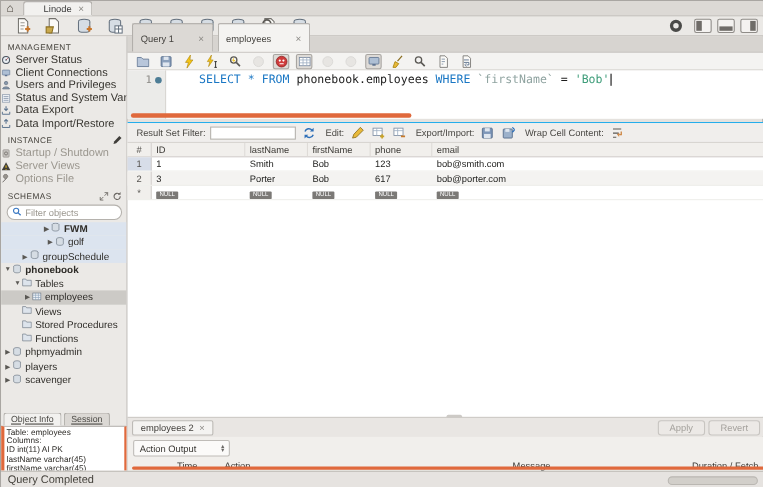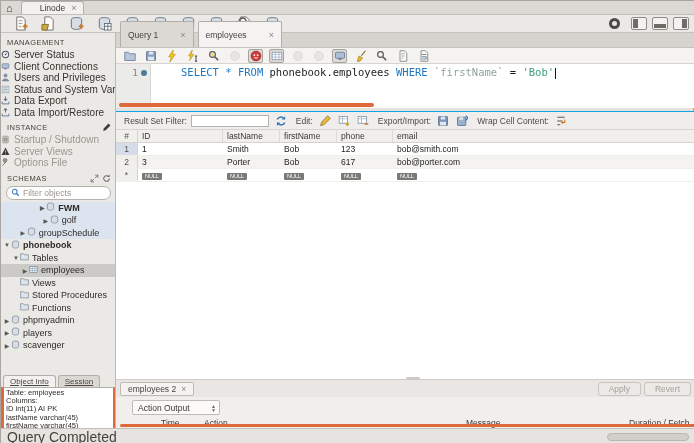--- a/index.html
+++ b/index.html
@@ -130,33 +130,33 @@
   .splitdot { position:absolute; left:50%; top:-3px; width:14px; height:3px;
     border-radius:2px; background:#cdcac6; }
   .rtab { font-size:8.5px; color:#44423e; background:#f4f3f1; border:1px solid #bdbab6;
     border-radius:2px; padding:1px 7px; margin-left:4px; display:flex; gap:5px; align-items:center; }
   .rtab .x { color:#8a8884; }
   #rfooter .btns { margin-left:auto; margin-right:4px; display:flex; gap:3px; }
   .fbtn { font-size:8.5px; color:#a5a29d; background:#ece9e6; border:1px solid #c8c5c1;
     border-radius:3px; padding:1px 10px; }
 
   #output { position:absolute; left:0; right:0; bottom:0; height:31px; background:#f1efec; }
-  #ao-combo { position:absolute; left:16px; top:3px; width:88px; height:15px;
+  #ao-combo { position:absolute; left:5px; top:3px; width:88px; height:15px;
     background:#fbfaf9; border:1px solid #bfbcb8; border-radius:2px;
     display:flex; align-items:center; font-size:8.5px; color:#3a3834; padding-left:5px; }
   #ao-combo .spin { margin-left:auto; margin-right:3px; font-size:5px; color:#6b6966;
     line-height:4px; text-align:center; }
   .ao-col { position:absolute; top:21px; font-size:8.5px; color:#3b3935; white-space:nowrap; }
   #ao-line { position:absolute; left:4px; right:0; bottom:1px; height:3px;
     border-radius:2px 0 0 2px; background:#e0693c; }
 
   
   #statusbar { position:absolute; left:0; top:427px; width:694px; height:16px;
     background:#e6e3e0; border-top:1px solid #c2bfbb; display:flex; align-items:center; }
-  #status-text { font-size:14px; color:#45423c; margin-left:6px; }
+  #status-text { font-size:10px; color:#45423c; margin-left:6px; }
   #grip { margin-left:auto; margin-right:6px; width:82px; height:8px; border-radius:4px;
     background:#d2cfca; border:1px solid #bab7b2; }
 </style>
 </head>
 <body>
 
 <div id="app">
 
   <div id="titlebar">
     <span class="home">⌂</span>

